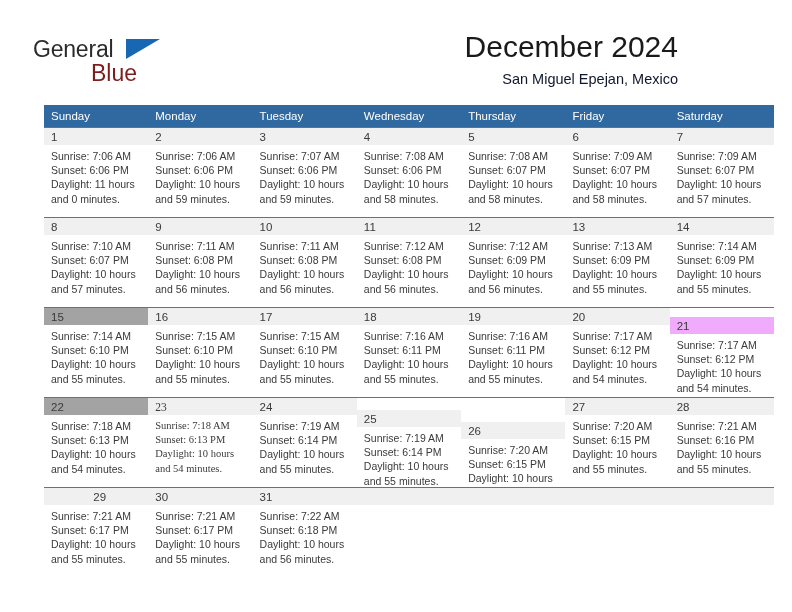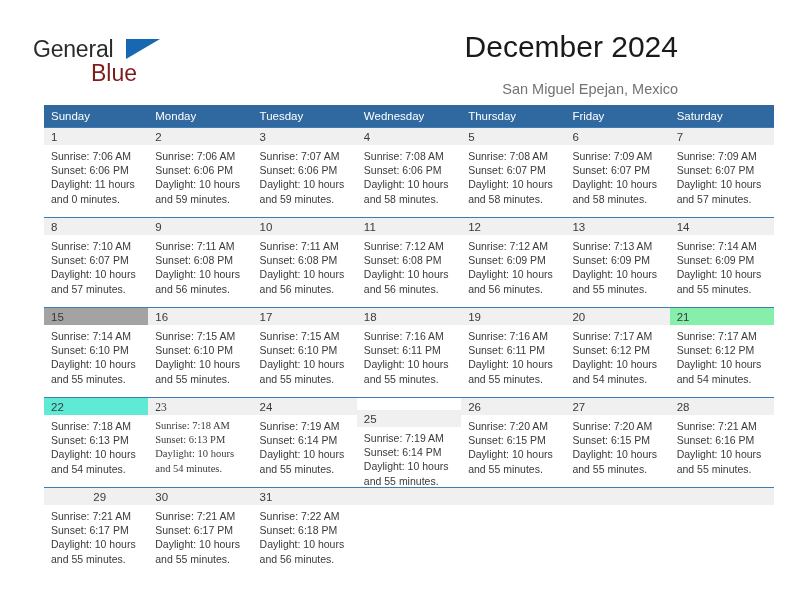--- a/index.html
+++ b/index.html
@@ -78,23 +78,23 @@
   }
   .cal-title {
     font-size: 30px;
     color: #1a1a1a;
     font-weight: normal;
     line-height: 38px;
     white-space: nowrap;
   }
   .cal-subtitle {
     font-size: 14.5px;
-    color: #737373;
+    color: #0f172a;
     line-height: 22px;
-    margin-top: 12px;
+    margin-top: 2px;
     white-space: nowrap;
   }
 
   
   .calendar {
     position: absolute;
     left: 44px;
     top: 105px;
     width: 730px;
     border-collapse: collapse;
@@ -403,34 +403,34 @@
               <div class="cell-body">
                 <div>Sunrise: 7:17 AM</div>
                 <div>Sunset: 6:12 PM</div>
                 <div>Daylight: 10 hours</div>
                 <div>and 54 minutes.</div>
               </div>
             </div>
           </td>
           <td>
             <div class="cell-inner" style="border-top-color: rgb(63, 124, 180);">
-              <div class="daynum-strip" style="background: #86efac;">21</div>
+              <div class="daynum-strip" style="background: #f0abfc; margin-top: 9px;">21</div>
               <div class="cell-body">
                 <div>Sunrise: 7:17 AM</div>
                 <div>Sunset: 6:12 PM</div>
                 <div>Daylight: 10 hours</div>
                 <div>and 54 minutes.</div>
               </div>
             </div>
           </td>
         </tr>
         <tr>
           <td>
             <div class="cell-inner" style="border-top-color: rgb(63, 124, 180);">
-              <div class="daynum-strip" style="background: #5eead4;">22</div>
+              <div class="daynum-strip" style="background: #a3a3a3;">22</div>
               <div class="cell-body">
                 <div>Sunrise: 7:18 AM</div>
                 <div>Sunset: 6:13 PM</div>
                 <div>Daylight: 10 hours</div>
                 <div>and 54 minutes.</div>
               </div>
             </div>
           </td>
           <td>
             <div class="cell-inner" style="border-top-color: rgb(63, 124, 180); font-family: Liberation Serif, serif;">
@@ -460,21 +460,21 @@
               <div class="cell-body">
                 <div>Sunrise: 7:19 AM</div>
                 <div>Sunset: 6:14 PM</div>
                 <div>Daylight: 10 hours</div>
                 <div>and 55 minutes.</div>
               </div>
             </div>
           </td>
           <td>
             <div class="cell-inner" style="border-top-color: rgb(63, 124, 180);">
-              <div class="daynum-strip" style="background: rgb(240, 240, 240);">26</div>
+              <div class="daynum-strip" style="background: rgb(240, 240, 240); margin-top: 24px;">26</div>
               <div class="cell-body">
                 <div>Sunrise: 7:20 AM</div>
                 <div>Sunset: 6:15 PM</div>
                 <div>Daylight: 10 hours</div>
                 <div>and 55 minutes.</div>
               </div>
             </div>
           </td>
           <td>
             <div class="cell-inner" style="border-top-color: rgb(63, 124, 180);">

